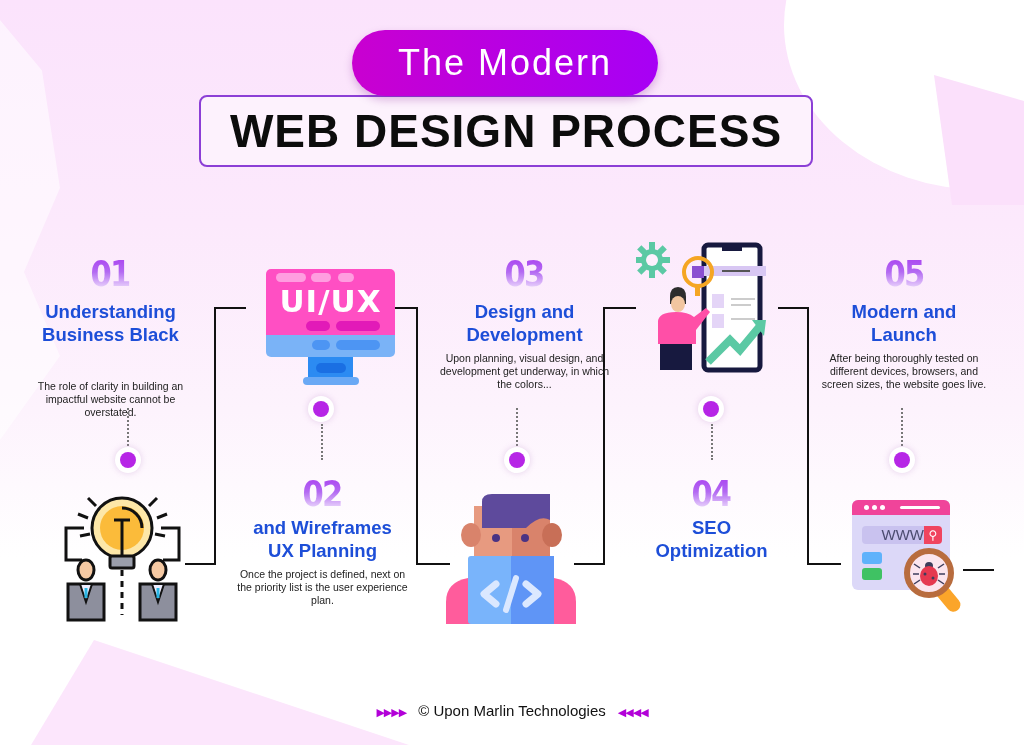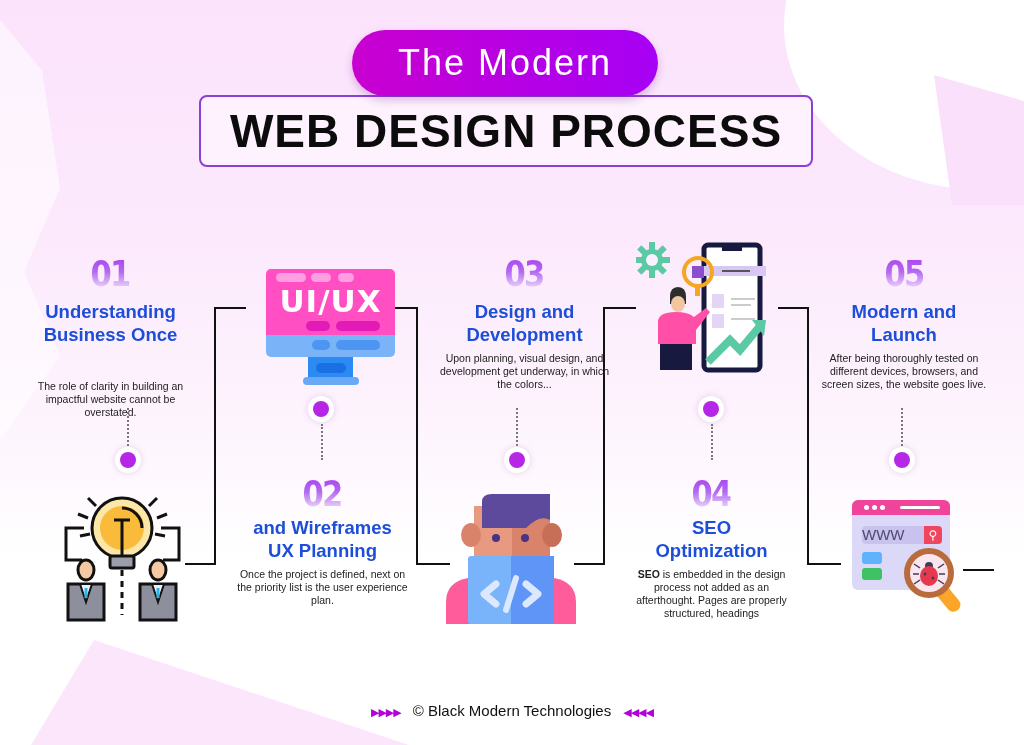--- a/index.html
+++ b/index.html
@@ -84,21 +84,21 @@
 
 <div class="conn" style="left:778px; top:307px; width:31px; height:258px; border-top-width:2px; border-right-width:2px;"></div>
 <div class="conn" style="left:809px; top:563px; width:32px; height:0; border-top-width:2px;"></div>
 
 <div class="conn" style="left:963px; top:569px; width:31px; height:0; border-top-width:2px;"></div>
 
 <div class="step" style="left:23px; top:254px; width:175px;">
   <div class="num">01</div>
   <div class="step-title">
     <div>Understanding</div>
-    <div>Business Once</div>
+    <div>Business Black</div>
   </div>
   <div class="step-desc" style="padding:0 8px;margin-top:34px;">The role of clarity in building an impactful website cannot be overstated.</div>
 </div>
 <div class="dotted" style="left:127px; top:408px; height:38px;"></div>
 <div class="dot" style="left:115px; top:447px;"></div>
 
 <svg class="icon" style="left:60px; top:490px;" width="125" height="135" viewBox="0 0 125 135">
   <g stroke="#111" stroke-width="3" fill="none">
     <line x1="28" y1="8" x2="36" y2="16"></line>
       <line x1="18" y1="24" x2="28" y2="28"></line>
@@ -208,44 +208,41 @@
   <rect x="24" y="102" width="32" height="26" fill="#17193f"></rect>
 </svg>
 <div class="dot" style="left:698px; top:396px;"></div>
 <div class="dotted" style="left:711px; top:424px; height:36px;"></div>
 <div class="step" style="left:624px; top:474px; width:175px;">
   <div class="num">04</div>
   <div class="step-title" style="margin-top:2px;">
     <div>SEO</div>
     <div>Optimization</div>
   </div>
-  <div class="step-desc" style="padding:0 4px;">
-    <b>SEO</b><span> is embedded in the design process not added as an afterthought. Pages are properly structured, headings</span>
-  </div>
 </div>
 
 <div class="step" style="left:815px; top:254px; width:178px;">
   <div class="num">05</div>
   <div class="step-title">
     <div>Modern and</div>
     <div>Launch</div>
   </div>
   <div class="step-desc">After being thoroughly tested on different devices, browsers, and screen sizes, the website goes live.</div>
 </div>
 <div class="dotted" style="left:901px; top:408px; height:38px;"></div>
 <div class="dot" style="left:889px; top:447px;"></div>
 
 <div class="icon" style="left:852px; top:500px; width:120px; height:120px;">
   <div style="position:absolute; left:0; top:0; width:98px; height:90px; background:#dcd8f8; border-radius:6px;"></div>
   <div style="position:absolute; left:0; top:0; width:98px; height:15px; background:#f0449a; border-radius:6px 6px 0 0;"></div>
   <div style="position:absolute; left:12px; top:5px; width:5px; height:5px; border-radius:50%; background:#fff;"></div>
   <div style="position:absolute; left:20px; top:5px; width:5px; height:5px; border-radius:50%; background:#fff;"></div>
   <div style="position:absolute; left:28px; top:5px; width:5px; height:5px; border-radius:50%; background:#fff;"></div>
   <div style="position:absolute; left:48px; top:6px; width:40px; height:3px; background:#fff; border-radius:2px;"></div>
-  <div style="position:absolute; left:10px; top:26px; width:62px; height:18px; background:#c9c2ef; border-radius:4px 0 0 4px; color:#4c4c70; font-size:15px; line-height:18px; text-align:left;">WWW</div>
+  <div style="position:absolute; left:10px; top:26px; width:62px; height:18px; background:#c9c2ef; border-radius:4px 0 0 4px; color:#4c4c70; font-size:15px; line-height:18px; text-align:right;">WWW</div>
   <div style="position:absolute; left:72px; top:26px; width:18px; height:18px; background:#f0445f; border-radius:0 4px 4px 0; color:#fff; font-size:12px; line-height:18px; text-align:center;">⚲</div>
   <div style="position:absolute; left:10px; top:52px; width:20px; height:12px; background:#5fb2fb; border-radius:3px;"></div>
   <div style="position:absolute; left:10px; top:68px; width:20px; height:12px; background:#3fc263; border-radius:3px;"></div>
   <div style="position:absolute; left:88px; top:80px; width:14px; height:34px; background:#fba52a; border-radius:7px; transform:rotate(-40deg);"></div>
   <div style="position:absolute; left:52px; top:48px; width:50px; height:50px; border-radius:50%; background:#fbe5ee; border:6px solid #b86c3e;"></div>
   <svg style="position:absolute; left:60px; top:56px;" width="34" height="34" viewBox="0 0 34 34">
     <g stroke="#3d3d5c" stroke-width="1.5">
       <line x1="8" y1="12" x2="2" y2="8"></line>
         <line x1="26" y1="12" x2="32" y2="8"></line>
       <line x1="7" y1="18" x2="1" y2="18"></line>
@@ -257,17 +254,17 @@
     <ellipse cx="17" cy="20" rx="9" ry="10" fill="#e53950"></ellipse>
     <circle cx="13" cy="18" r="1.5" fill="#3d3d5c"></circle>
       <circle cx="21" cy="22" r="1.5" fill="#3d3d5c"></circle>
   </svg>
 </div>
 
 <div class="footer">
   <span class="arrows" style="color:#b200d8;">
     <span>▶▶▶▶</span>
   </span>
-  <span>© Black Modern Technologies</span>
+  <span>© Upon Marlin Technologies</span>
   <span class="arrows" style="color:#b200d8;">
     <span>◀◀◀◀</span>
   </span>
 </div>
 
 </body></html>

